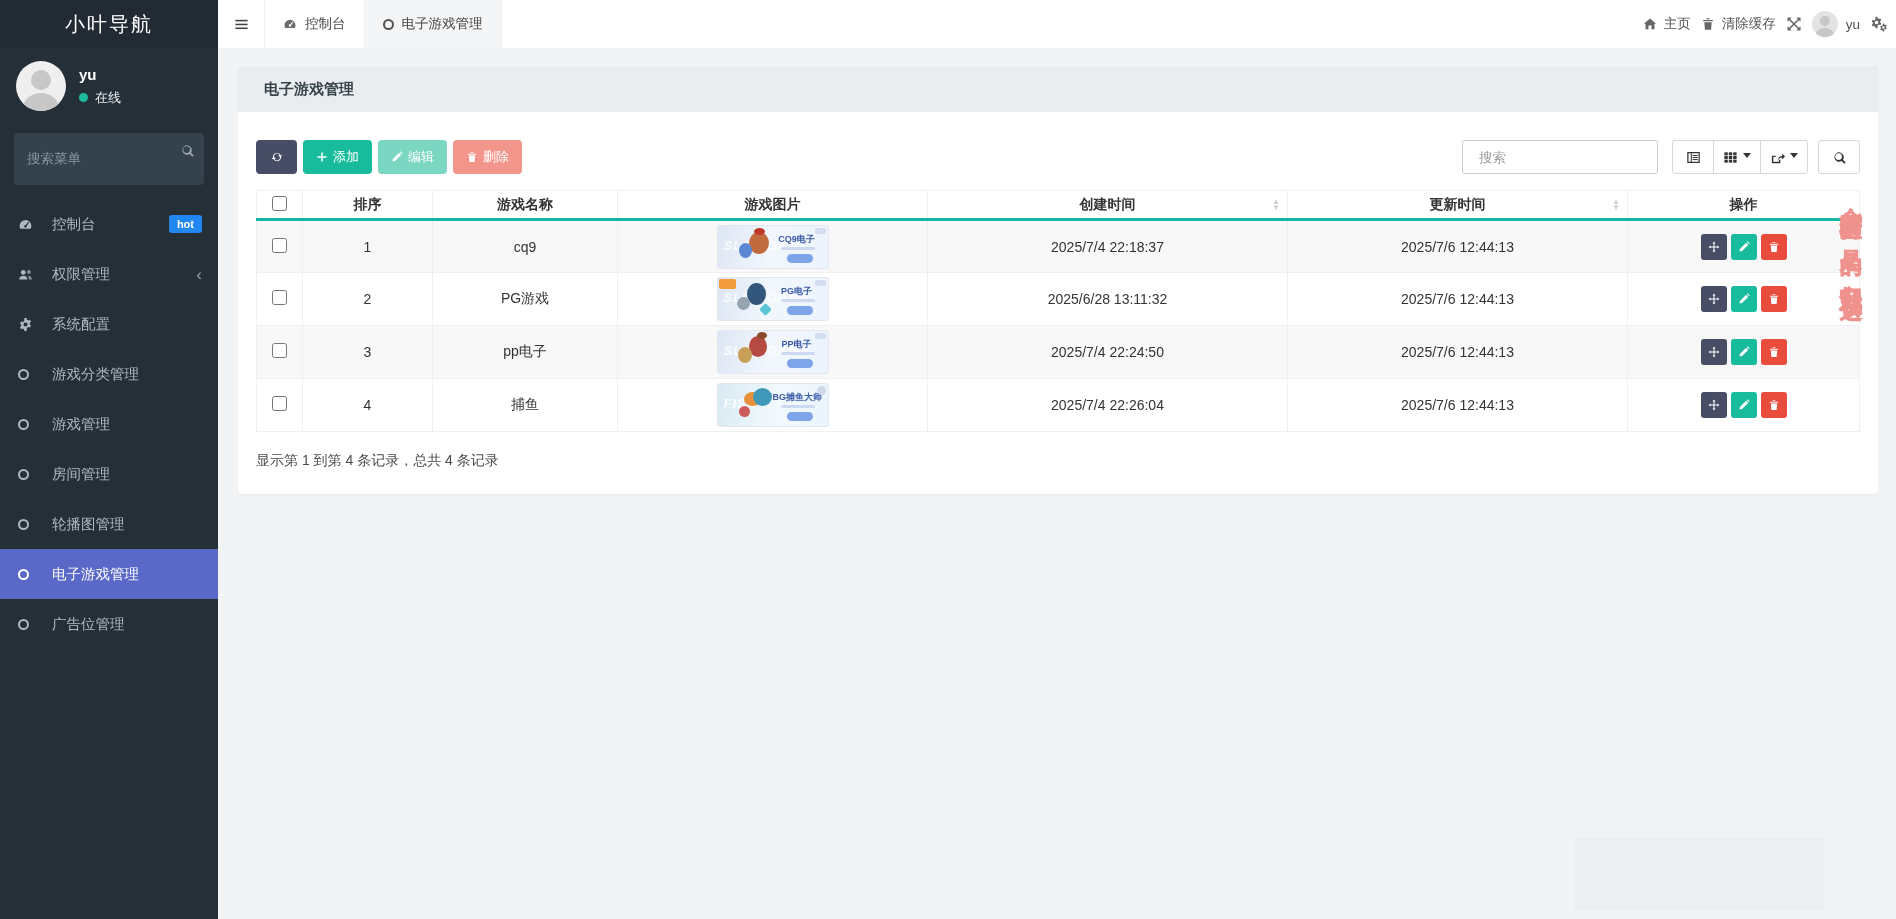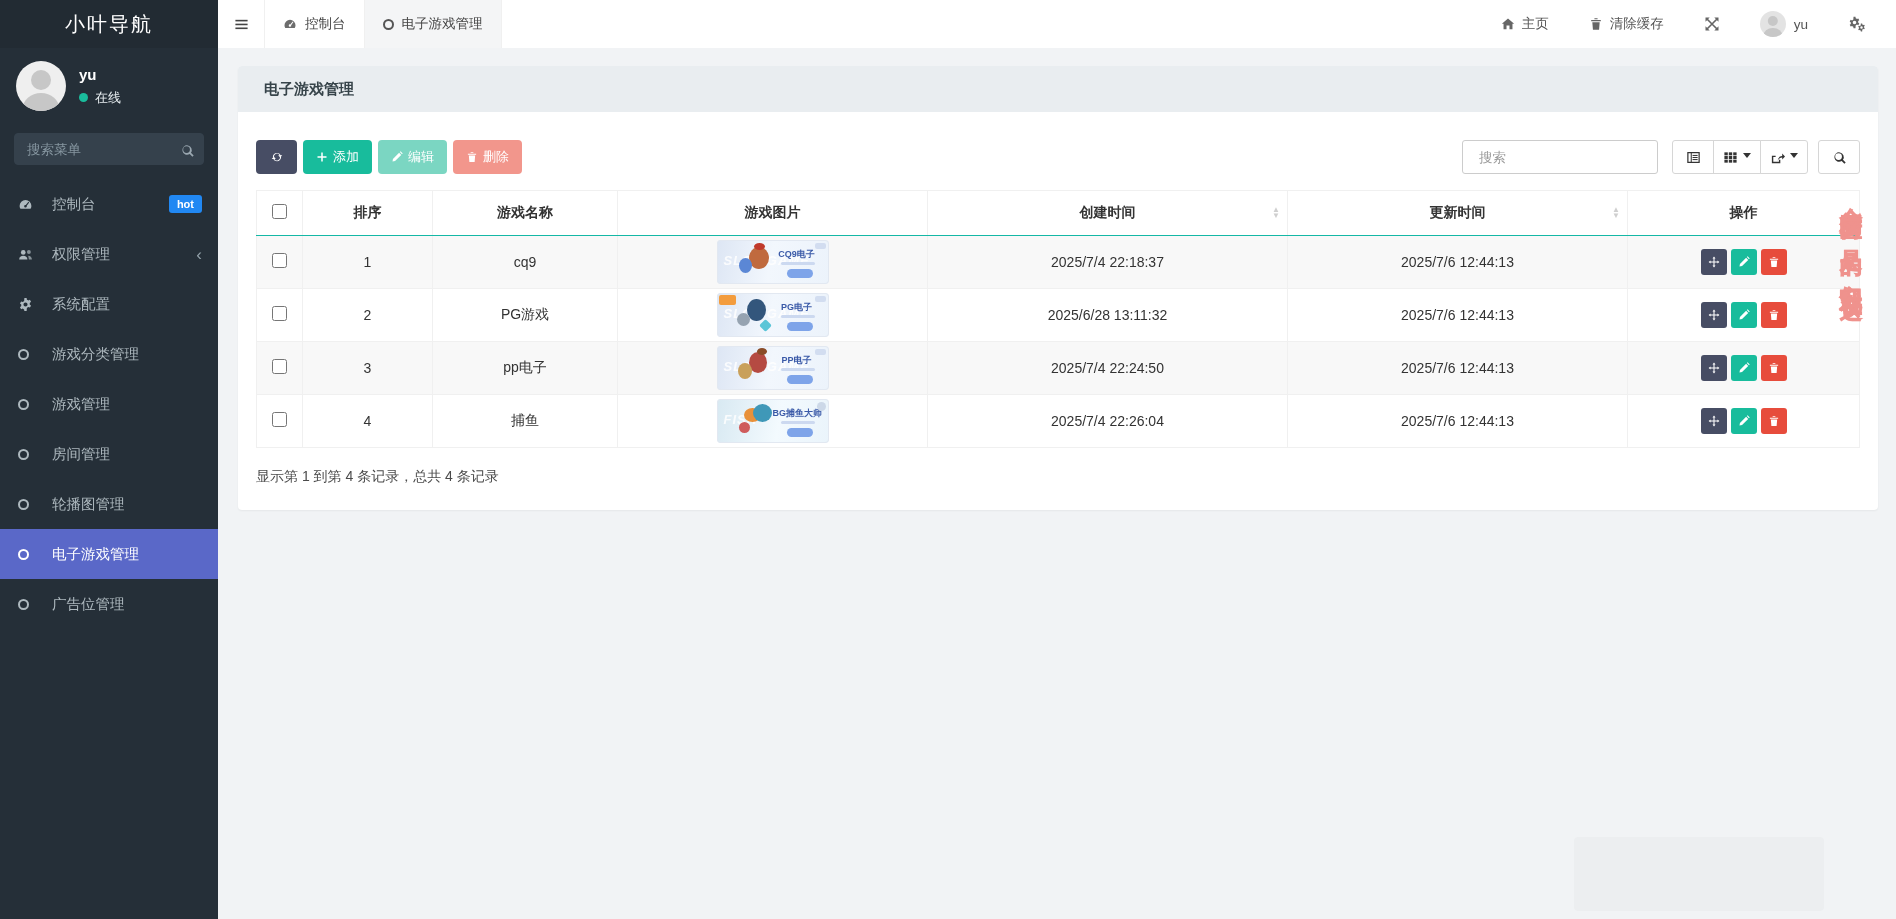--- a/index.html
+++ b/index.html
@@ -17,21 +17,21 @@
   .sidebar { width:218px; background:#252f38; color:#aeb9bf; flex:0 0 218px; position:relative; z-index:5; }
   .logo { height:48px; background:#222b33; color:#fff; display:flex; align-items:center; justify-content:center; font-size:20px; letter-spacing:2px; font-weight:400; cursor:pointer; }
   .user-panel { display:flex; align-items:center; gap:13px; padding:13px 16px 12px; }
   .avatar { width:50px; height:50px; border-radius:50%; background:#efefef; position:relative; overflow:hidden; flex:0 0 50px; }
   .avatar::before { content:""; position:absolute; left:50%; top:18%; transform:translateX(-50%); width:40%; height:40%; border-radius:50%; background:#c7c7c7; }
   .avatar::after { content:""; position:absolute; left:50%; top:64%; transform:translateX(-50%); width:74%; height:64%; border-radius:50%; background:#c7c7c7; }
   .user-name { color:#fff; font-weight:bold; font-size:15px; margin-bottom:6px; }
   .user-status { font-size:13px; color:#e8eef1; display:flex; align-items:center; gap:7px; }
   .dot { width:9px; height:9px; border-radius:50%; background:#1abc9c; display:inline-block; }
   .menu-search { margin:10px 14px 12px; position:relative; }
-  .menu-search input { width:100%; height:32px; background:#35414c; border:1px solid #35414c; border-radius:4px; color:#cfd8dc; padding:0 34px 0 12px; font-size:13.5px; outline:none; font-family:Liberation Sans, sans-serif; }
+  .menu-search input { width:100%; height:52px; background:#35414c; border:1px solid #35414c; border-radius:4px; color:#cfd8dc; padding:0 34px 0 12px; font-size:13.5px; outline:none; font-family:Liberation Serif, serif; }
   .menu-search input::placeholder { color:#8696a0; }
   .menu-search .s-btn { position:absolute; right:9px; top:9px; color:#9aa7b0; font-size:15px; cursor:pointer; background:none; border:none; }
   .menu { margin-top:14px; }
   .m-item { display:flex; align-items:center; height:50px; padding:0 16px 0 18px; color:#aeb9bf; font-size:14.5px; cursor:pointer; position:relative; }
   .m-item.active { background:#5a68c8; color:#fff; }
   .m-icon { width:24px; margin-right:10px; font-size:15px; display:inline-flex; align-items:center; color:inherit; }
   .cogs { position:relative; width:18px; height:16px; display:inline-block; }
   .cogs .ic { position:absolute; left:0; top:0; font-size:12px; }
   .cogs .ic.small { left:8px; top:6px; font-size:9px; }
   .hot-badge { margin-left:auto; background:#2188f3; color:#fff; font-size:11px; font-weight:bold; padding:2px 8px; border-radius:3px; line-height:1.3; }
@@ -41,21 +41,21 @@
   .main { flex:1; display:flex; flex-direction:column; min-width:0; position:relative; }
 
   
   .topbar { height:48px; background:#fff; display:flex; align-items:stretch; flex:0 0 48px; }
   .hamburger { width:46px; display:flex; align-items:center; justify-content:center; color:#444; font-size:15px; cursor:pointer; background:none; border:none; }
   .tab { display:flex; align-items:center; gap:8px; padding:0 18px; font-size:13.5px; color:#454545; border-right:1px solid #f0f0f0; cursor:pointer; }
   .tab:first-of-type { border-left:1px solid #f0f0f0; }
   .tab .ic { font-size:14px; color:#6d6d6d; }
   .tab .circle-o { width:11px; height:11px; border-color:#555; }
   .tab.active { background:#f4f5f6; }
-  .top-right { margin-left:auto; display:flex; align-items:center; gap:40px; padding-right:28px; color:#555; font-size:13.5px; }
+  .top-right { margin-left:auto; display:flex; align-items:center; gap:10px; padding-right:6px; color:#555; font-size:13.5px; }
   .tr-item { display:flex; align-items:center; gap:7px; cursor:pointer; color:#555; text-decoration:none; }
   .tr-item .ic { font-size:14px; color:#666; }
   .avatar.small { width:26px; height:26px; flex:0 0 26px; background:#e3e3e3; }
   .tr-user { display:flex; align-items:center; gap:8px; cursor:pointer; }
   .cogs.dark .ic { color:#666; }
 
   
   .content { flex:1; background:#f1f3f5; padding:18px 18px 0 20px; position:relative; overflow:hidden; }
   .panel { background:#fff; border-radius:4px; box-shadow:0 1px 2px rgba(0,0,0,.05); width:1640px; }
   .panel-header { height:46px; background:#e9edf0; border-radius:4px 4px 0 0; display:flex; align-items:center; padding:0 26px; font-size:15px; font-weight:bold; color:#37444a; }
@@ -75,21 +75,21 @@
   .btn-group { display:flex; margin-left:14px; }
   .vbtn { height:34px; min-width:42px; background:#fff; border:1px solid #d6d6d6; color:#333; display:inline-flex; align-items:center; justify-content:center; padding:0 9px; cursor:pointer; margin-left:-1px; font-size:14px; }
   .btn-group .vbtn:first-child { border-radius:3px 0 0 3px; margin-left:0; }
   .btn-group .vbtn:last-child { border-radius:0 3px 3px 0; }
   .vbtn.single { border-radius:3px; margin-left:10px; }
   .vbtn .ic { font-size:15px; }
 
   
   table { border-collapse:collapse; table-layout:fixed; width:1604px; }
   th, td { border:1px solid #f0f0f0; text-align:center; vertical-align:middle; }
-  th { height:45px; font-size:14px; font-weight:bold; color:#333; position:relative; background:#fff; border-bottom:1px solid #14b8a6; }
+  th { height:29px; font-size:14px; font-weight:bold; color:#333; position:relative; background:#fff; border-bottom:3px solid #14b8a6; }
   td { height:53px; font-size:14px; color:#333; }
   tbody tr:nth-child(odd) { background:#f8f8f8; }
   .sorter { position:absolute; right:7px; top:50%; transform:translateY(-50%); display:flex; flex-direction:column; color:#cfcfcf; font-size:8px; line-height:6px; cursor:pointer; }
   input[type=checkbox] { width:15px; height:15px; cursor:pointer; }
 
   
   .act { display:flex; justify-content:center; gap:4px; }
   .abtn { width:26px; height:26px; border:none; border-radius:3px; color:#fff; display:inline-flex; align-items:center; justify-content:center; cursor:pointer; font-size:12px; }
   .a-move { background:#474d64; }
   .a-edit { background:#18bc9c; }

